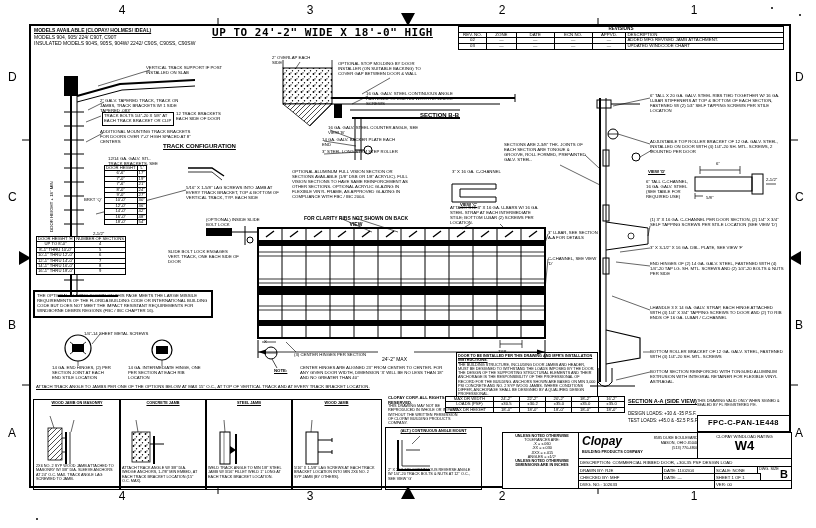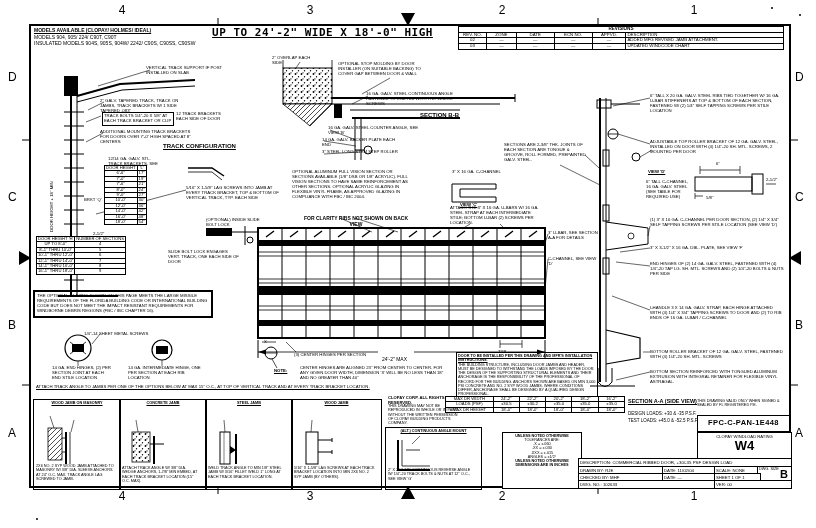--- a/index.html
+++ b/index.html
@@ -475,20 +475,27 @@
 <div class="cell c" style="left:502px;top:432px;width:76px;height:54px;">
   <div class="xs b">UNLESS NOTED OTHERWISE</div>
   <div class="xs">TOLERANCES ARE:</div>
   <div class="xs">.X = ±.060</div>
   <div class="xs">.XX = ±.030</div>
   <div class="xs">.XXX = ±.015</div>
   <div class="xs">ANGLES = ±1/2°</div>
   <div class="xs b">UNLESS NOTED OTHERWISE DIMENSIONS ARE IN INCHES</div>
 </div>
 
+<div class="cell" style="left:578px;top:432px;width:119px;height:25px;">
+  <span style="position:absolute;left:3px;top:1px;font-size:12px;font-weight:bold;font-style:italic;">Clopay</span>
+  <span class="xs b" style="position:absolute;left:3px;top:17px;">BUILDING PRODUCTS COMPANY</span>
+  <span class="xs" style="position:absolute;right:2px;top:3px;">8585 DUKE BOULEVARD</span>
+  <span class="xs" style="position:absolute;right:2px;top:8px;">MASON, OHIO 45040</span>
+  <span class="xs" style="position:absolute;right:2px;top:13px;">(513) 770-4800</span>
+</div>
 
 <div class="cell c" style="left:697px;top:432px;width:91px;height:25px;">
   <div style="font-size:4.2px;">CLOPAY WINDLOAD RATING</div>
   <div style="font-size:13px;font-weight:bold;line-height:1.1;">W4</div>
 </div>
 
 <div class="cell nw" style="left:578px;top:458px;width:210px;height:7px;font-size:4.4px;">DESCRIPTION:  COMMERCIAL RIBBED DOOR, +30/-35 PSF DESIGN LOAD</div>
 <div class="cell nw" style="left:578px;top:466px;width:84px;height:6px;">DRAWN BY:  RJE</div>
 <div class="cell nw" style="left:662px;top:466px;width:52px;height:6px;">DATE: 11/02/04</div>
 <div class="cell nw" style="left:714px;top:466px;width:43px;height:6px;">SCALE:  NONE</div>

